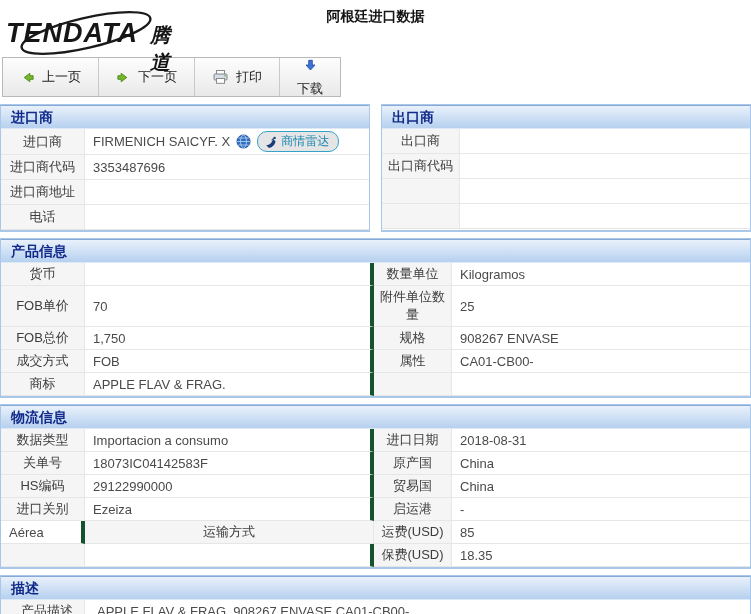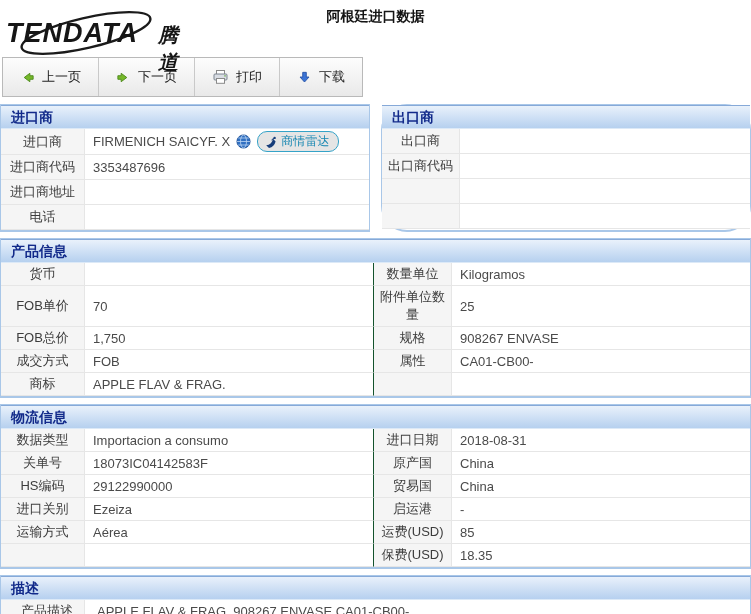--- a/index.html
+++ b/index.html
@@ -5,45 +5,45 @@
   html,body{margin:0;padding:0;background:#ffffff;}
   body{width:751px;height:614px;overflow:hidden;font-family:"Liberation Sans","DejaVu Sans",sans-serif;font-size:13px;color:#444;}
   .page{width:751px;}
 
   
   .masthead{position:relative;height:56px;}
   .logo{position:absolute;left:6px;top:10px;width:170px;height:46px;}
   .logo svg{position:absolute;left:0;top:-4px;}
   .logo-text{position:relative;z-index:1;display:flex;align-items:baseline;padding-top:8px;}
   .logo-en{font-style:italic;font-weight:800;font-size:27px;letter-spacing:1px;color:#161616;font-family:"Liberation Sans",sans-serif;}
-  .logo-cn{font-style:italic;font-weight:700;font-size:20px;color:#161616;margin-left:20px;}
+  .logo-cn{font-style:italic;font-weight:700;font-size:20px;color:#161616;margin-left:12px;}
   .page-title{position:absolute;left:0;right:0;top:8px;margin:0;text-align:center;font-size:14px;font-weight:700;color:#141414;font-family:"Liberation Serif","DejaVu Serif",serif;}
 
   
   .toolbar{display:inline-flex;margin:1px 0 7px 2px;height:40px;border:1px solid #b9b9b9;background:linear-gradient(#fdfdfd,#e9e9e9);box-sizing:border-box;}
   .tbtn{display:flex;align-items:center;gap:7px;padding:0 17px;background:transparent;border:none;border-right:1px solid #c9c9c9;font-size:13px;color:#222;cursor:pointer;font-family:inherit;}
-  .tbtn:last-child{border-right:none;}
+  .tbtn:last-child{border-right:none;flex-direction:column;}
   .tbtn svg{flex:0 0 auto;}
 
   
   .section{border:1px solid #a9c7e8;border-bottom-width:2px;margin:0 0 6px 0;box-sizing:border-box;background:#fff;}
   .sec-h{height:22px;line-height:22px;padding-left:10px;font-size:14px;font-weight:700;color:#122a8a;background:linear-gradient(#e9f1fb,#b6d0ef);border-top:1px solid #86a9d8;border-bottom:1px solid #dce9f7;}
   .toprow{display:flex;gap:11px;}
   .toprow .s-left{width:370px;flex:0 0 370px;}
-  .toprow .s-right{flex:1 1 auto;border-radius:26px;}
+  .toprow .s-right{flex:1 1 auto;}
 
   .tbl2{display:grid;}
   .s-left .tbl2{grid-template-columns:84px 1fr;}
   .s-right .tbl2{grid-template-columns:78px 1fr;}
   .tbl4{display:grid;grid-template-columns:84px 289px 78px 1fr;}
   .tbld{display:grid;grid-template-columns:84px 1fr;}
 
   .td{box-sizing:border-box;display:flex;align-items:center;border-bottom:1px solid #e6e6e6;padding:2px 8px;background:#fff;color:#4a4a4a;}
   .lbl{background:#f5f5f5;justify-content:center;text-align:center;padding:2px 3px;color:#3c3c3c;border-right:1px solid #e6e6e6;}
-  .val.mid{border-right:1px solid #14532d;}
+  .val.mid{border-right:4px solid #14532d;}
   .s-imp .td{min-height:25px;}
   .s-prod .td{min-height:23px;}
   .s-log .td{min-height:22px;}
   .s-desc .td{min-height:22px;padding-left:12px;}
 
   .cellflex{display:flex;align-items:center;gap:6px;}
   .radar-badge{display:inline-flex;align-items:center;gap:4px;border:1px solid #35a3c8;border-radius:10px;padding:1px 9px 1px 7px;color:#1787b2;font-size:12px;cursor:pointer;background:#e5e5e5;white-space:nowrap;}
 </style>
 </head>
 <body>
@@ -191,22 +191,22 @@
       <div class="td lbl">HS编码</div>
       <div class="td val mid">29122990000</div>
       <div class="td lbl">贸易国</div>
       <div class="td val">China</div>
 
       <div class="td lbl">进口关别</div>
       <div class="td val mid">Ezeiza</div>
       <div class="td lbl">启运港</div>
       <div class="td val">-</div>
 
+      <div class="td val mid">Aérea</div>
       <div class="td lbl">运输方式</div>
-      <div class="td val mid">Aérea</div>
       <div class="td lbl">运费(USD)</div>
       <div class="td val">85</div>
 
       <div class="td lbl"></div>
       <div class="td val mid"></div>
       <div class="td lbl">保费(USD)</div>
       <div class="td val">18.35</div>
     </div>
   </div>
 

